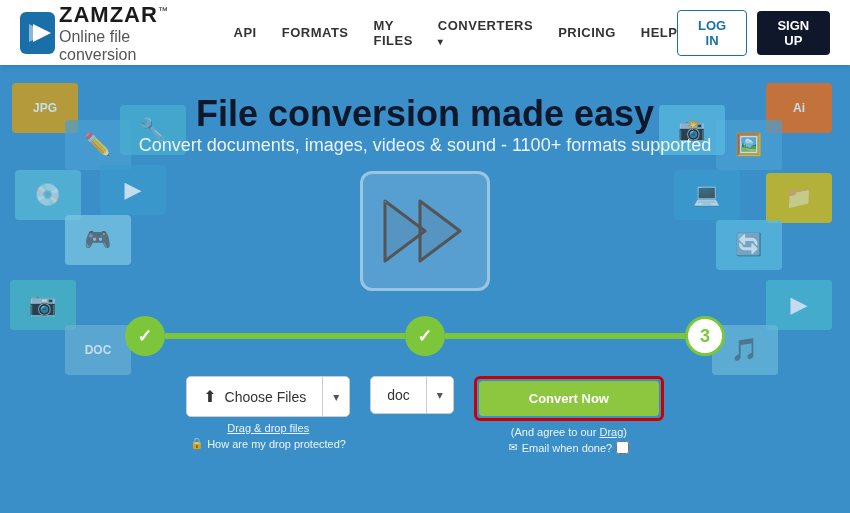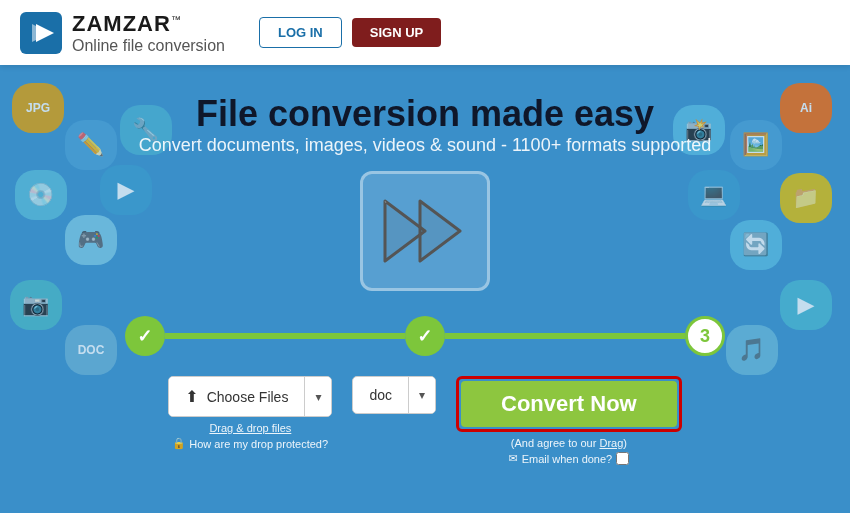--- a/index.html
+++ b/index.html
@@ -12,22 +12,22 @@
       display: flex;
       align-items: center;
       padding: 0 20px;
       box-shadow: 0 2px 5px rgba(0,0,0,0.1);
       position: relative;
       z-index: 10;
     }
     .logo-area {
       display: flex;
       align-items: center;
-      gap: 10px;
-      margin-right: 34px;
+      gap: 4px;
+      margin-right: 47px;
       justify-content: flex-end;
     }
     .logo-icon {
       width: 42px;
       height: 42px;
       background: #1a6fa8;
       border-radius: 6px;
       display: flex;
       align-items: center;
       justify-content: center;
@@ -56,21 +56,21 @@
       border: 1.5px solid #1a6fa8;
       background: white;
       color: #1a6fa8;
       padding: 7px 18px;
       border-radius: 4px;
       font-size: 13px;
       font-weight: 600;
       cursor: pointer;
     }
     .btn-signup {
-      background: #7f1d1d;
+      background: #0f172a;
       color: white;
       border: none;
       padding: 7px 18px;
       border-radius: 4px;
       font-size: 13px;
       font-weight: 600;
       cursor: pointer;
     }
 
     
@@ -85,23 +85,23 @@
     }
 
     
     .bg-icons {
       position: absolute;
       top: 0; left: 0; right: 0; bottom: 0;
       pointer-events: none;
     }
     .bg-icon {
       position: absolute;
-      width: 52px;
+      width: 66px;
       height: 50px;
-      border-radius: 20px;
+      border-radius: 4px;
       display: flex;
       align-items: center;
       justify-content: center;
       font-size: 20px;
       opacity: 0.7;
     }
 
     
     .hero-title {
       margin-top: 28px;
@@ -258,21 +258,21 @@
     }
     .convert-btn-wrapper {
       border: 3px solid #cc0000;
       border-radius: 6px;
       padding: 2px;
     }
     .convert-btn {
       background: #8dc63f;
       border: none;
       padding: 10px 40px;
-      font-size: 22px;
+      font-size: 13px;
       font-weight: bold;
       color: white;
       border-radius: 4px;
       cursor: pointer;
       min-width: 180px;
     }
     .agree-text {
       font-size: 11px;
       color: rgba(255,255,255,0.9);
       margin-top: 5px;
@@ -297,20 +297,28 @@
         <polygon points="4,4 22,13 4,22" fill="white" opacity="0.5"></polygon>
         <polygon points="8,4 26,13 8,22" fill="white"></polygon>
       </svg>
     </div>
     <div class="logo-text">
       <span class="logo-name">
         <span>ZAMZAR</span><sup style="font-size:10px;font-weight:normal;">™</sup>
       </span>
       <span class="logo-sub">Online file conversion</span>
     </div>
+  </div>
+  <div class="nav-links">
+    <span class="nav-link">API</span>
+    <span class="nav-link">FORMATS</span>
+    <span class="nav-link">MY FILES</span>
+    <span class="nav-link with-arrow">CONVERTERS</span>
+    <span class="nav-link">PRICING</span>
+    <span class="nav-link">HELP</span>
   </div>
   <div class="nav-buttons">
     <button class="btn-login">LOG IN</button>
     <button class="btn-signup">SIGN UP</button>
   </div>
 </nav>
 
 <div class="hero">
 
   <div class="bg-icons">

